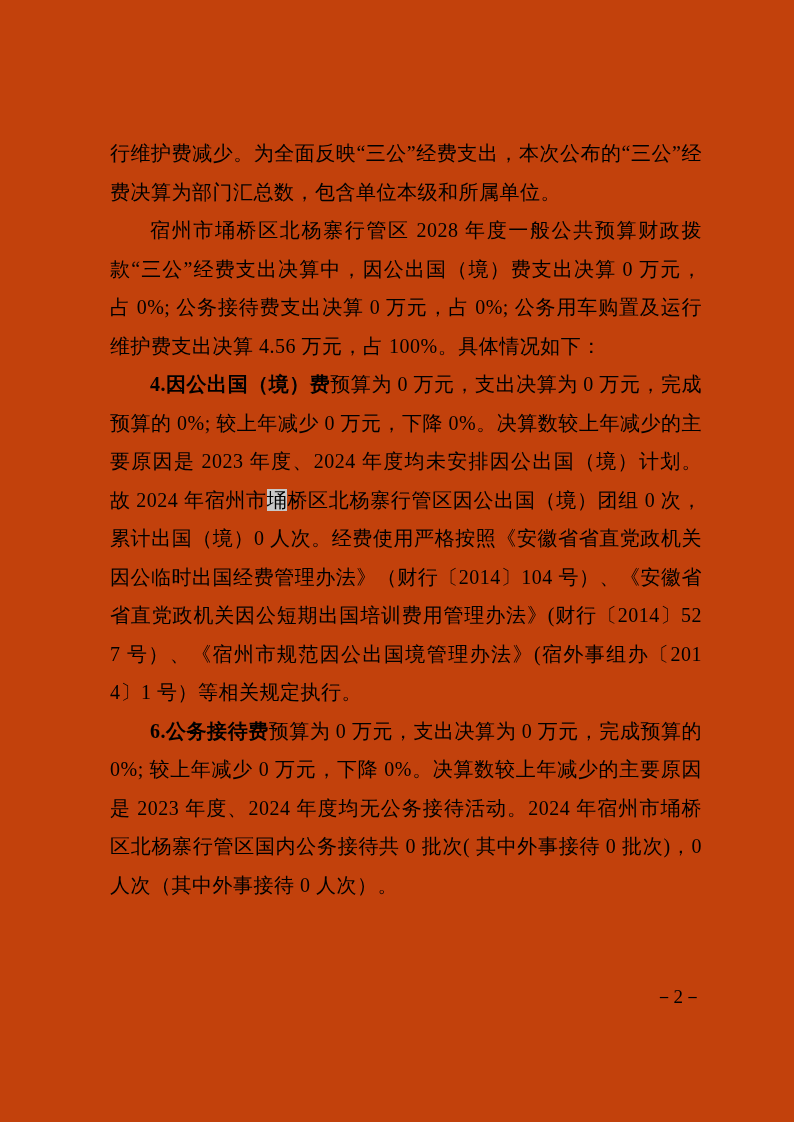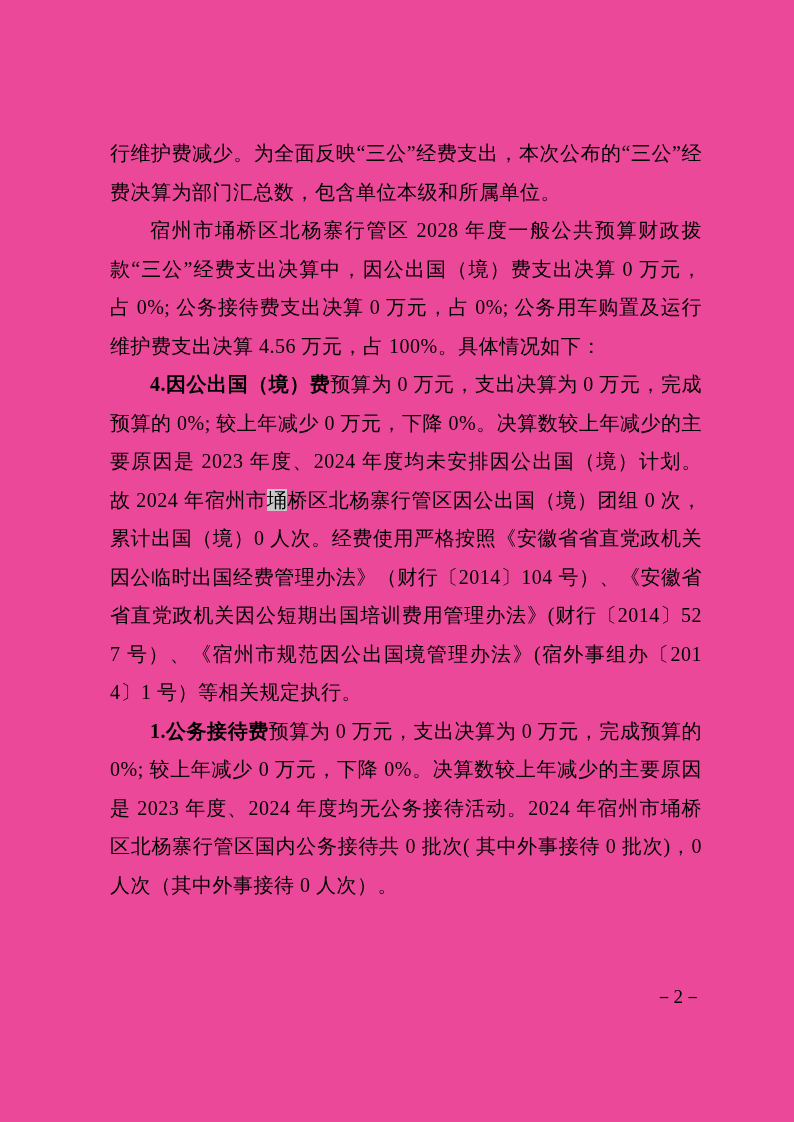--- a/index.html
+++ b/index.html
@@ -2,21 +2,21 @@
 <html><head>
 <meta charset="utf-8">
 <style>
   * { margin: 0; padding: 0; box-sizing: border-box; }
   html, body { background: #ffffff; }
   .page {
     position: relative;
     width: 794px;
     height: 1122px;
     margin: 0 auto;
-    background: #ec4899;
+    background: #c2410c;
     font-family: "Liberation Serif", "DejaVu Serif", serif;
     color: #000000;
     overflow: hidden;
   }
   .content {
     position: absolute;
     left: 110px;
     top: 134px;
     width: 592px;
   }
@@ -40,16 +40,16 @@
   }
 </style>
 </head>
 <body>
 
 <div class="page">
   <div class="content">
       <p class="para"><span>行维护费减少。为全面反映“三公”经费支出，本次公布的“三公”经费决算为部门汇总数，包含单位本级和所属单位。</span></p>
       <p class="para indent"><span>宿州市埇桥区北杨寨行管区 2028 年度一般公共预算财政拨款“三公”经费支出决算中，因公出国（境）费支出决算 0 万元，占 0%; 公务接待费支出决算 0 万元，占 0%; 公务用车购置及运行维护费支出决算 4.56 万元，占 100%。具体情况如下：</span></p>
       <p class="para indent"><span class="run-bold">4.因公出国（境）费</span><span>预算为 0 万元，支出决算为 0 万元，完成预算的 0%; 较上年减少 0 万元，下降 0%。决算数较上年减少的主要原因是 2023 年度、2024 年度均未安排因公出国（境）计划。故 2024 年宿州市</span><span class="run-highlight">埇</span><span>桥区北杨寨行管区因公出国（境）团组 0 次，累计出国（境）0 人次。经费使用严格按照《安徽省省直党政机关因公临时出国经费管理办法》（财行〔2014〕104 号）、《安徽省省直党政机关因公短期出国培训费用管理办法》(财行〔2014〕527 号）、《宿州市规范因公出国境管理办法》(宿外事组办〔2014〕1 号）等相关规定执行。</span></p>
-      <p class="para indent"><span class="run-bold">1.公务接待费</span><span>预算为 0 万元，支出决算为 0 万元，完成预算的 0%; 较上年减少 0 万元，下降 0%。决算数较上年减少的主要原因是 2023 年度、2024 年度均无公务接待活动。2024 年宿州市埇桥区北杨寨行管区国内公务接待共 0 批次( 其中外事接待 0 批次)，0 人次（其中外事接待 0 人次）。</span></p>
+      <p class="para indent"><span class="run-bold">6.公务接待费</span><span>预算为 0 万元，支出决算为 0 万元，完成预算的 0%; 较上年减少 0 万元，下降 0%。决算数较上年减少的主要原因是 2023 年度、2024 年度均无公务接待活动。2024 年宿州市埇桥区北杨寨行管区国内公务接待共 0 批次( 其中外事接待 0 批次)，0 人次（其中外事接待 0 人次）。</span></p>
     </div>
   <div class="page-number">－2－</div>
 </div>
 
 </body></html>

